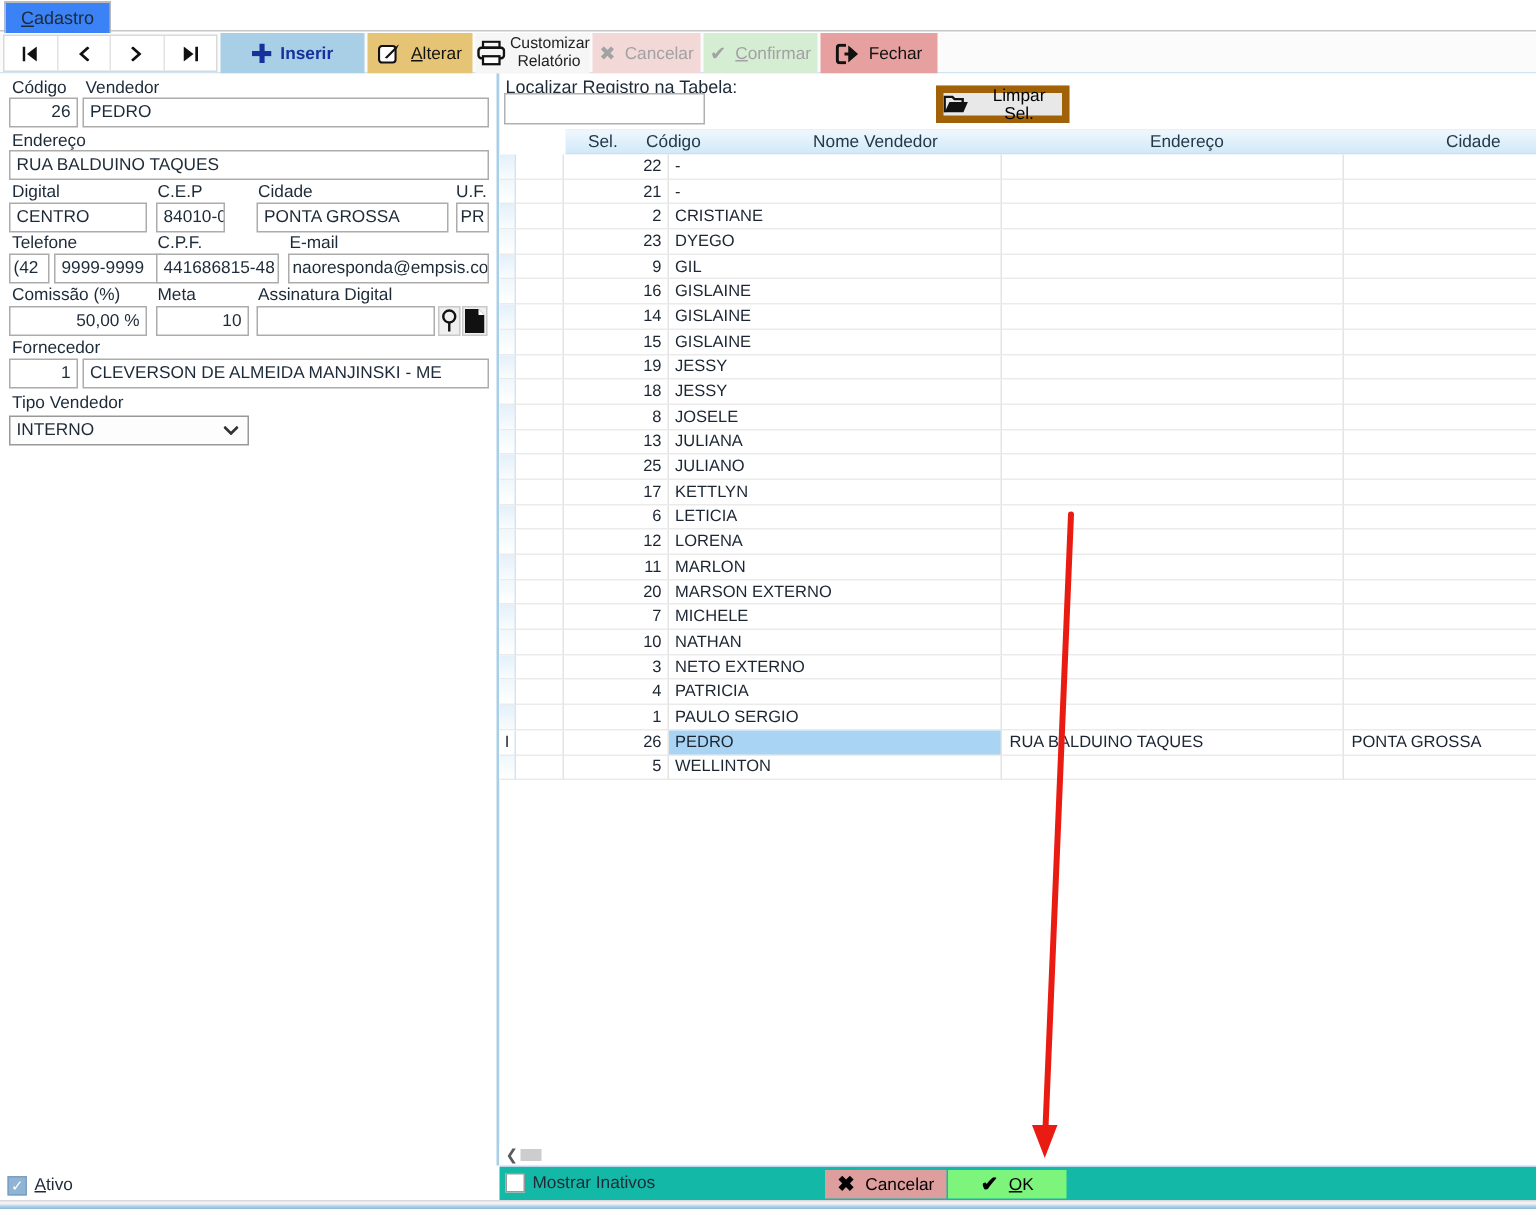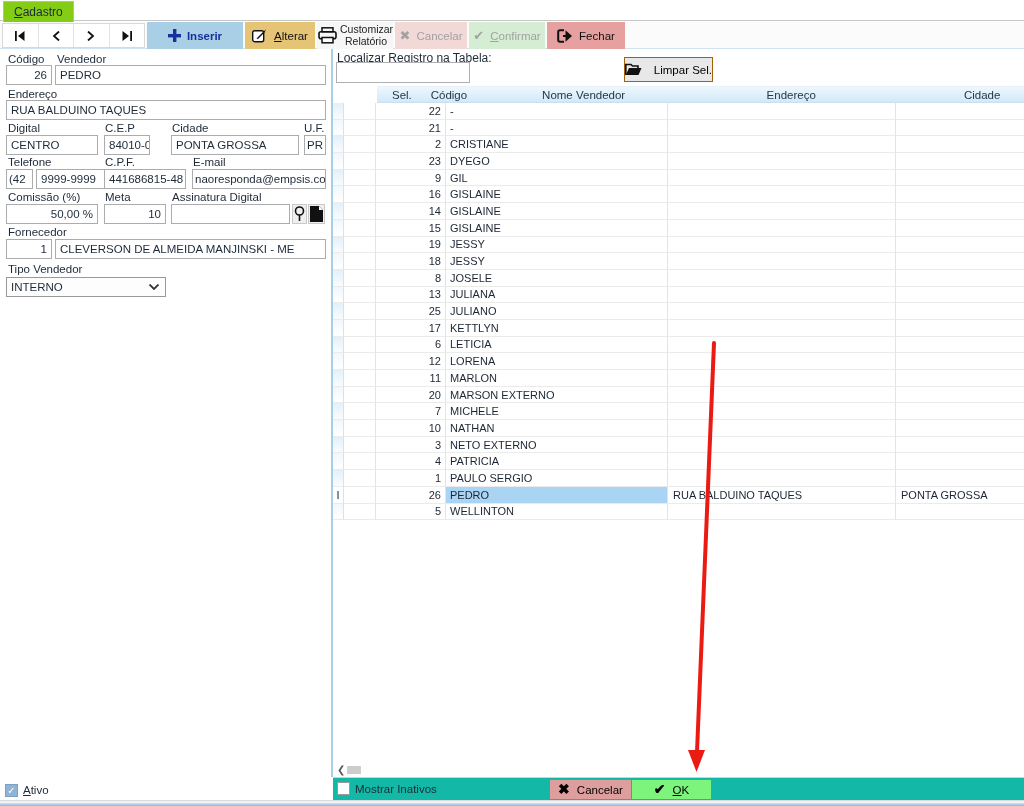--- a/index.html
+++ b/index.html
@@ -4,21 +4,21 @@
 <style>
   * { margin:0; padding:0; box-sizing:border-box; }
   html,body { background:#fff; }
   #app {
     position:relative; width:1024px; height:806px; overflow:hidden;
     background:#fff; font-family:"Liberation Sans", sans-serif; color:#1e2a38;
   }
   
   .tabbar { position:absolute; left:0; top:0; width:1024px; height:21px; border-bottom:1px solid #c6c6c6; background:#fff; }
   .tab { position:absolute; left:3px; top:1px; height:21px; padding:3px 10px 0 10px;
-         border:1px solid #b9b9b9; border-bottom:none; background:#84cc16; font-size:12px; }
+         border:1px solid #b9b9b9; border-bottom:none; background:#3b82f6; font-size:12px; }
   
   .toolbar { position:absolute; left:0; top:22px; width:1024px; height:27px; background:#fbfbfb; border-bottom:1px solid #cfe3f2; }
   .navgroup { position:absolute; left:2px; top:1px; width:143px; height:25px; background:#fff; border:1px solid #d9d9d9; display:flex; }
   .navbtn { flex:1; display:flex; align-items:center; justify-content:center; border-right:1px solid #e3e3e3; cursor:default; }
   .navbtn:last-child { border-right:none; }
   .tbtn { position:absolute; top:0; height:27px; display:flex; align-items:center; justify-content:center;
           gap:6px; font-size:11.5px; border:none; cursor:default; color:#111; }
   .tb-inserir  { left:147px; width:96px; background:#a8cfe6; color:#16309c; font-weight:bold; }
   .tb-alterar  { left:245px; width:70px; background:#e6c475; }
   .tb-custom   { left:317px; width:76px; background:#f6f6f6; color:#222; gap:3px; }
@@ -37,21 +37,21 @@
   .combo { position:absolute; height:20px; border:1px solid #999; background:#fdfdfd; font-size:11.5px;
            display:flex; align-items:center; padding:0 4px; }
   .combo .chev { position:absolute; right:2px; top:1px; width:18px; height:16px; display:flex; align-items:center; justify-content:center; }
   .iconbtn { position:absolute; height:20px; background:#efefef; border:1px solid #c9c9c9; display:flex; align-items:center; justify-content:center; }
   
   .vdivider { position:absolute; left:331px; top:49px; width:2px; height:728px; background:#a9cfe8; }
   
   .rightpanel { position:absolute; left:333px; top:49px; width:691px; height:757px; background:#fff; }
   .searchlabel { position:absolute; left:4px; top:2px; font-size:12px; }
   .searchinput { position:absolute; left:3px; top:13px; width:134px; height:21px; border:1px solid #b0b0b0; background:#fff; font-size:11.5px; padding:0 4px; font-family:inherit; }
-  .limparbtn { position:absolute; left:291px; top:8px; width:89px; height:25px; background:#e8e8e8; border:1px solid #a16207;
+  .limparbtn { position:absolute; left:291px; top:8px; width:89px; height:25px; background:#e8e8e8; border:5px solid #a16207;
                display:flex; align-items:center; justify-content:space-between; gap:5px; font-size:11.5px; cursor:default; }
   
   .thead { position:absolute; left:0; top:37px; width:691px; height:17px;
            background:linear-gradient(180deg,#eef7fd 0%,#d2e9f8 100%); border-top:1px solid #e6f2fa; border-bottom:1px solid #cddfee;
            display:flex; font-size:11.5px; color:#24384a;margin-left:44px; }
   .th { display:flex; align-items:center; justify-content:center; overflow:hidden; }
   .tbody { position:absolute; left:0; top:54px; width:691px; }
   .trow { display:flex; height:16.7px; font-size:11px; color:#1c2633; background:#fff; }
   .c { border-right:1px solid #e4e4e4; border-bottom:1px solid #ebebeb; display:flex; align-items:center; overflow:hidden; white-space:nowrap; }
   .ind  { width:11px; justify-content:center; border-right:1px solid #d3e4f1; background:linear-gradient(180deg,#e3f0fa,#f9fcfe); font-size:11px; }

